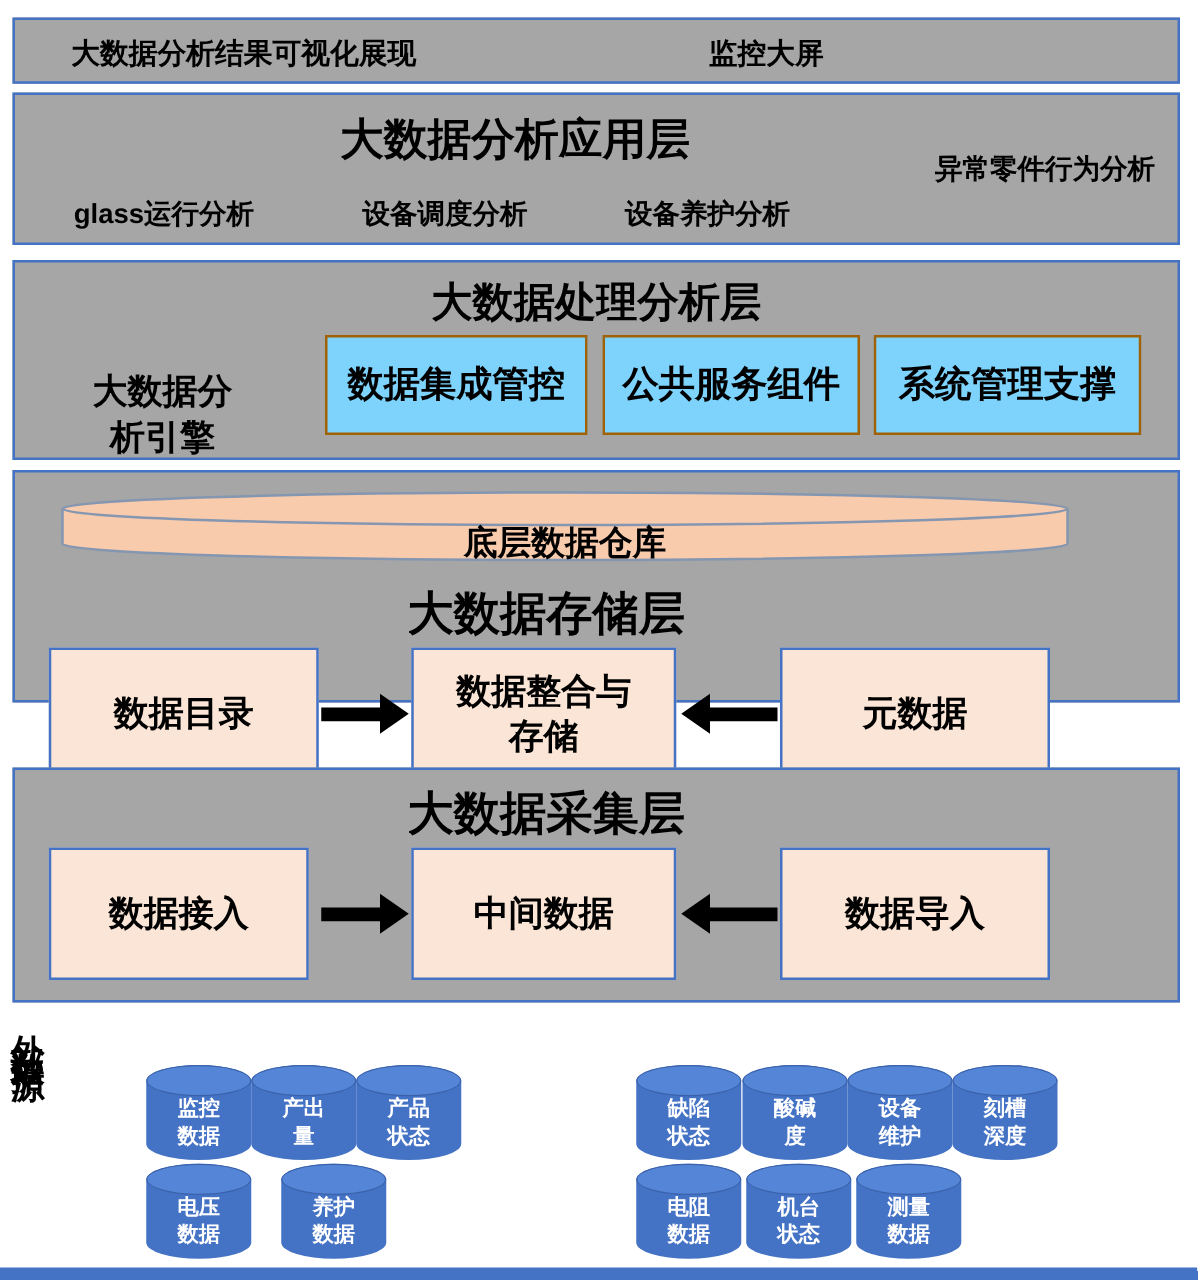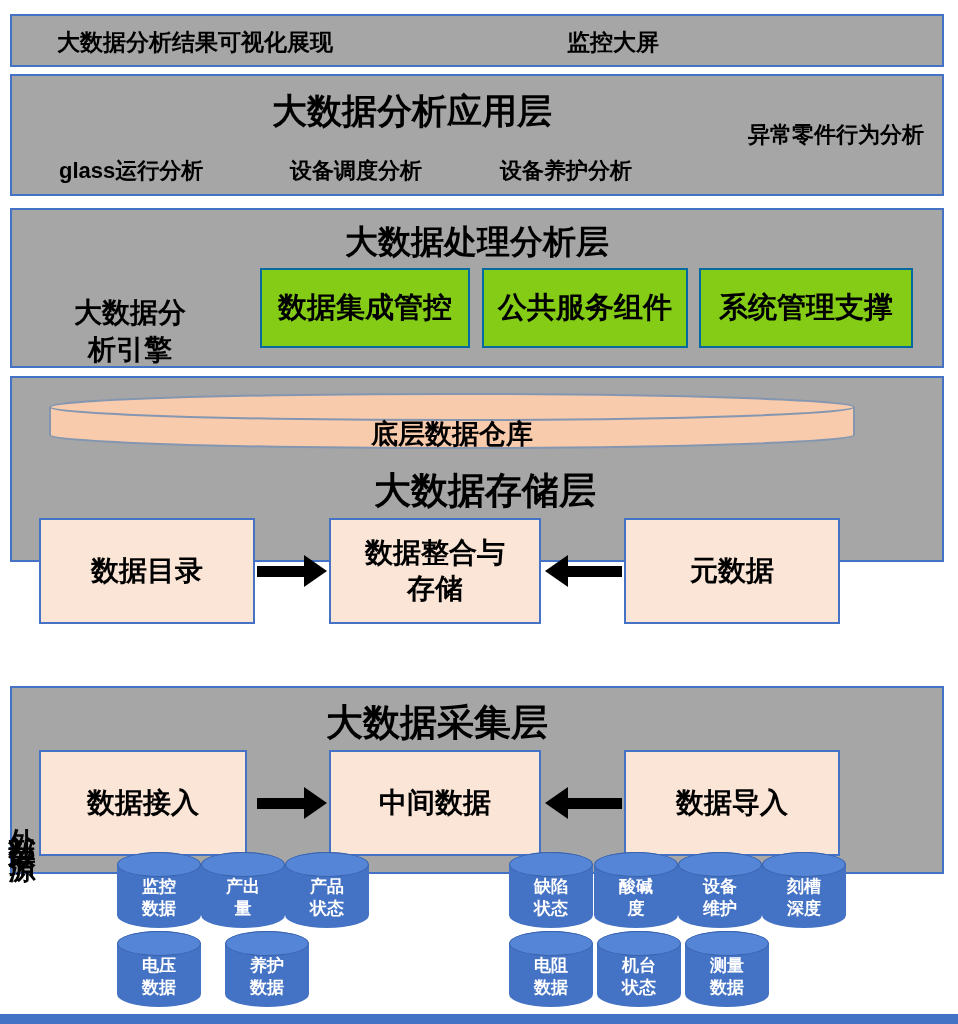--- a/index.html
+++ b/index.html
@@ -6,21 +6,21 @@
   .page{
     position:relative;width:958px;height:1024px;background:#ffffff;overflow:hidden;
     font-family:"Liberation Sans","DejaVu Sans",sans-serif;font-weight:bold;color:#000;text-decoration:underline;
   }
   .abs{position:absolute;}
   .layer{
     position:absolute;background:#a6a6a6;border:2px solid #4472c4;box-sizing:border-box;
   }
   .ctitle{position:absolute;text-align:center;font-weight:bold;}
   .ybox{
-    position:absolute;background:#84cc16;border:2px solid #0369a1;box-sizing:border-box;
+    position:absolute;background:#7dd3fc;border:2px solid #a16207;box-sizing:border-box;
     display:flex;align-items:center;justify-content:center;font-size:29px;text-align:center;
   }
   .pbox{
     position:absolute;background:#fbe5d6;border:2px solid #4472c4;box-sizing:border-box;
     display:flex;align-items:center;justify-content:center;font-size:28px;text-align:center;
     white-space:pre-line;line-height:36px;
   }
   .arrow{position:absolute;height:32px;display:flex;align-items:center;}
   .arrow .shaft{flex:1;height:11px;background:#000;}
   .arrow .head-r{width:0;height:0;border-top:16px solid transparent;border-bottom:16px solid transparent;border-left:23px solid #000;}
@@ -74,36 +74,36 @@
   </div>
 
   <div class="layer" style="left:10px;top:376px;width:934px;height:186px;">
     <div class="warehouse">
       <svg width="810" height="62">
         <path d="M3,17 A402,13 0 0 1 807,17 L807,45 A402,13 0 0 1 3,45 Z" fill="#f8cbad" stroke="#8496b0" stroke-width="2"></path>
         <path d="M3,17 A402,13 0 0 0 807,17" fill="none" stroke="#8496b0" stroke-width="2"></path>
       </svg>
       <div class="warehouse-label">底层数据仓库</div>
     </div>
-    <div class="ctitle" style="left:0;top:88px;width:850px;font-size:37px;padding-left:48px;">大数据存储层</div>
+    <div class="ctitle" style="left:0;top:88px;width:850px;font-size:37px;">大数据存储层</div>
     <div class="pbox" style="left:27px;top:140px;width:216px;height:106px;">数据目录</div>
     <div class="pbox" style="left:317px;top:140px;width:212px;height:106px;">数据整合与
 存储</div>
     <div class="pbox" style="left:612px;top:140px;width:216px;height:106px;">元数据</div>
     <div class="arrow" style="left:245px;top:177px;width:70px;">
         <i class="shaft"></i>
         <i class="head-r"></i>
       </div>
     <div class="arrow" style="left:533px;top:177px;width:77px;">
         <i class="head-l"></i>
         <i class="shaft"></i>
       </div>
   </div>
 
-  <div class="layer" style="left:10px;top:686px;width:934px;height:188px;">
+  <div class="layer" style="left:10px;top:614px;width:934px;height:188px;">
     <div class="ctitle" style="left:0;top:10px;width:850px;font-size:37px;">大数据采集层</div>
     <div class="pbox" style="left:27px;top:62px;width:208px;height:106px;">数据接入</div>
     <div class="pbox" style="left:317px;top:62px;width:212px;height:106px;">中间数据</div>
     <div class="pbox" style="left:612px;top:62px;width:216px;height:106px;">数据导入</div>
     <div class="arrow" style="left:245px;top:99px;width:70px;">
         <i class="shaft"></i>
         <i class="head-r"></i>
       </div>
     <div class="arrow" style="left:533px;top:99px;width:77px;">
         <i class="head-l"></i>

